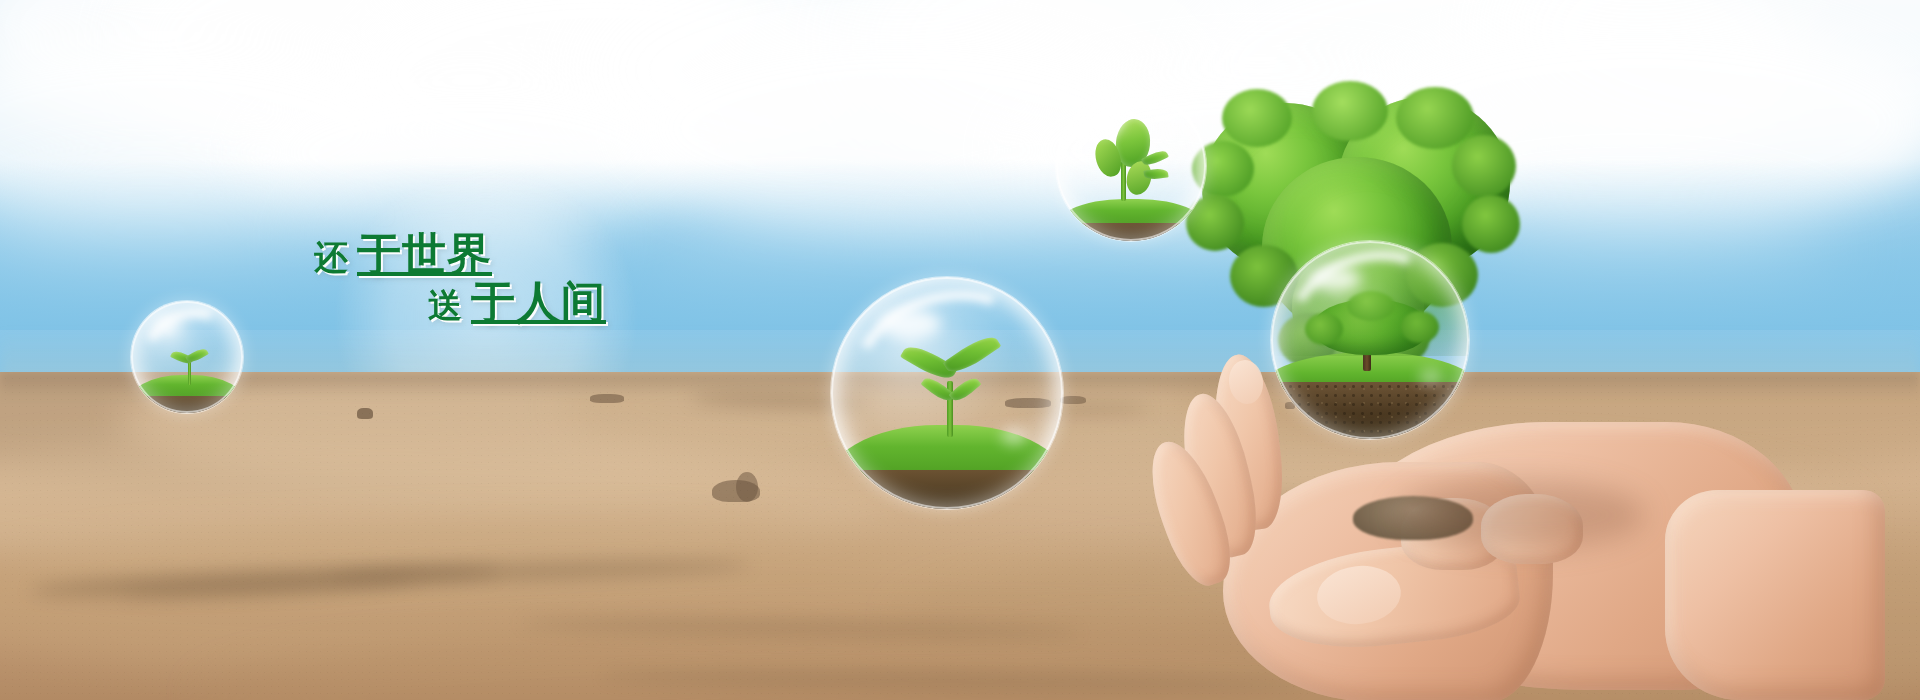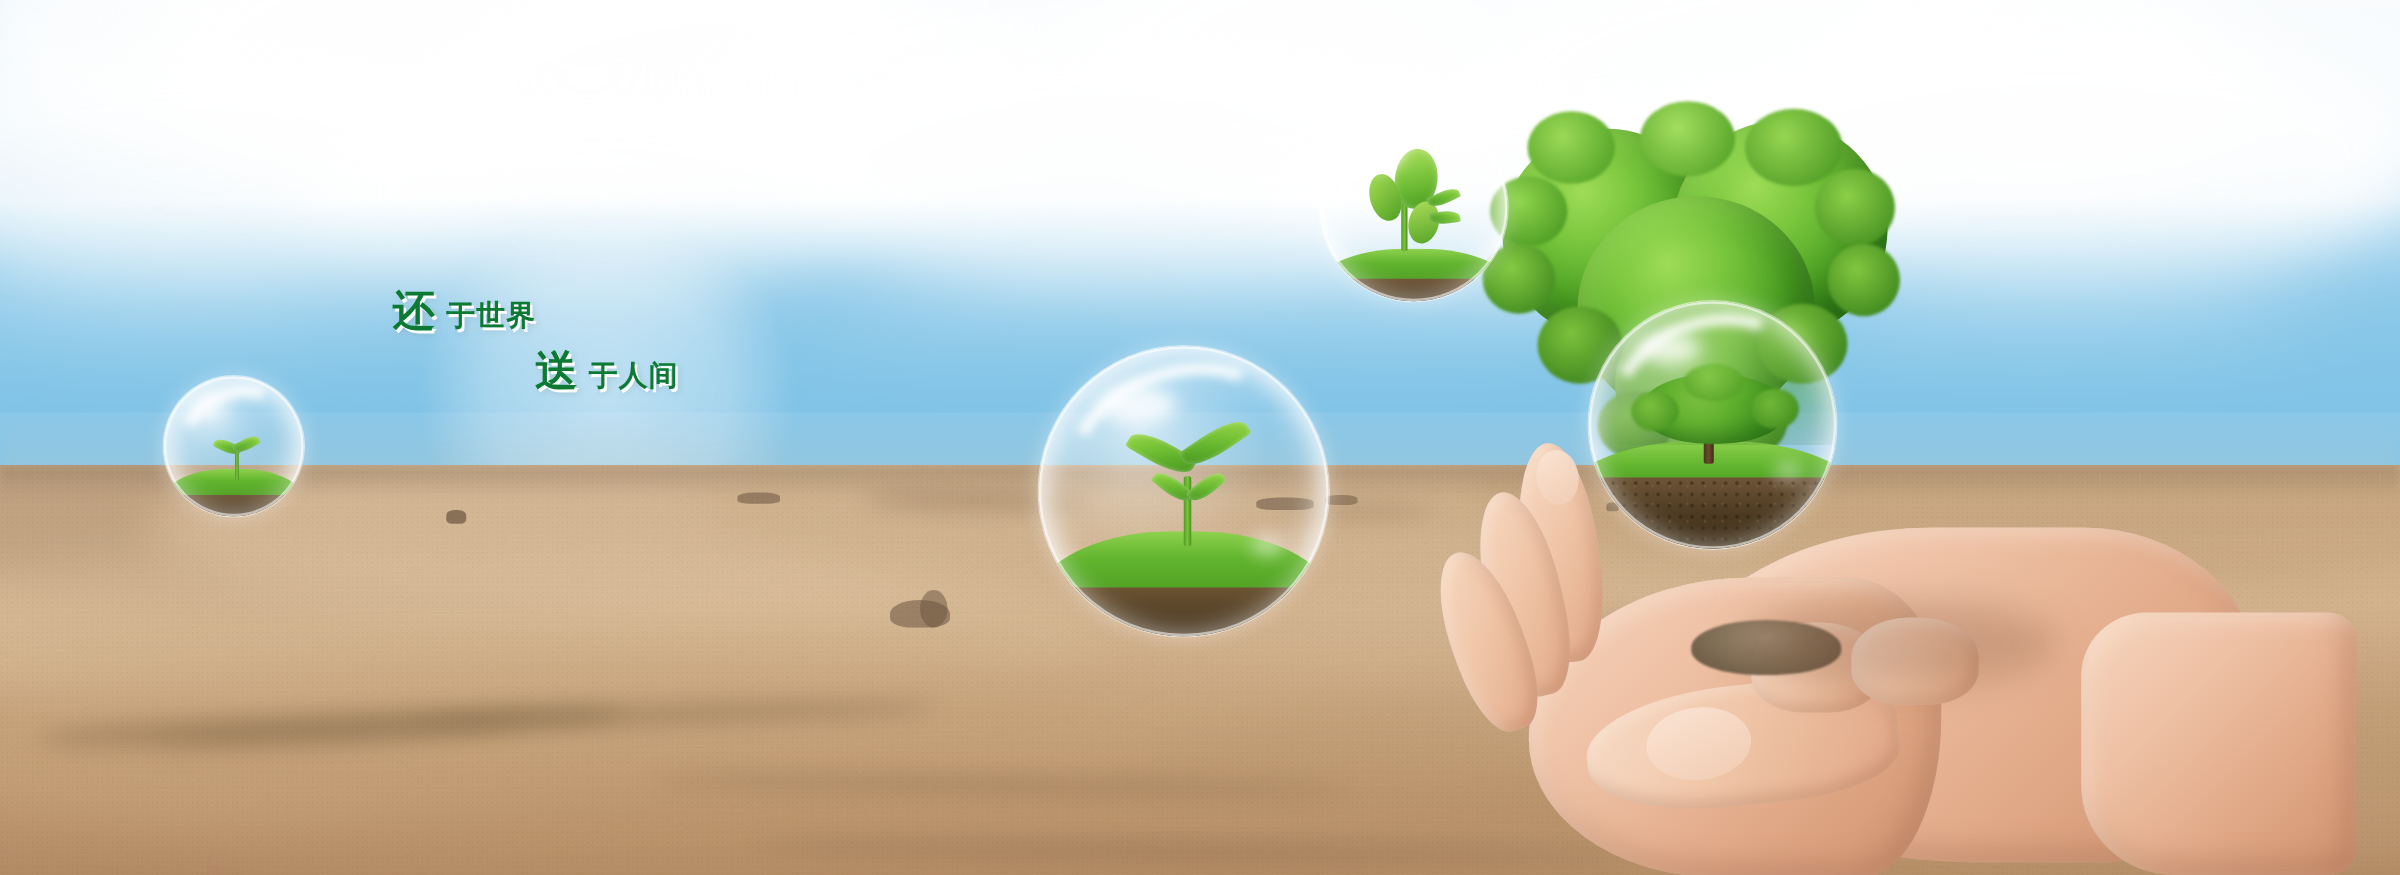--- a/index.html
+++ b/index.html
@@ -121,21 +121,21 @@
   
   .slogan{position:absolute;left:300px;top:232px;width:440px;height:126px;
     color:#0d7a33;
     text-shadow:2px 2px 0 rgba(255,255,255,.95), 3px 3px 5px rgba(120,150,160,.35);
     font-weight:bold;letter-spacing:1px;white-space:nowrap;}
   .line{position:absolute;display:flex;align-items:baseline;}
   .l1{left:14px;top:0;}
   .l2{left:128px;top:48px;}
   .sm{font-size:34px;line-height:1;}
   .lg{font-size:62px;line-height:1;padding:0 6px;}
-  .md{font-size:23px;line-height:1;}
+  .md{font-size:44px;line-height:1;text-decoration:underline;}
   .gap{display:inline-block;width:8px;}
 
   
   .bubble{position:absolute;border-radius:50%;overflow:hidden;
     background:
       radial-gradient(circle at 34% 28%, rgba(255,255,255,.62) 0%, rgba(255,255,255,.26) 26%, rgba(255,255,255,.07) 46%, rgba(255,255,255,.02) 62%, rgba(255,255,255,.10) 86%, rgba(255,255,255,.45) 100%);
     box-shadow:
       inset 0 0 26px rgba(255,255,255,.55),
       inset -10px -14px 34px rgba(255,255,255,.38),
       inset 12px 16px 30px rgba(255,255,255,.30),

